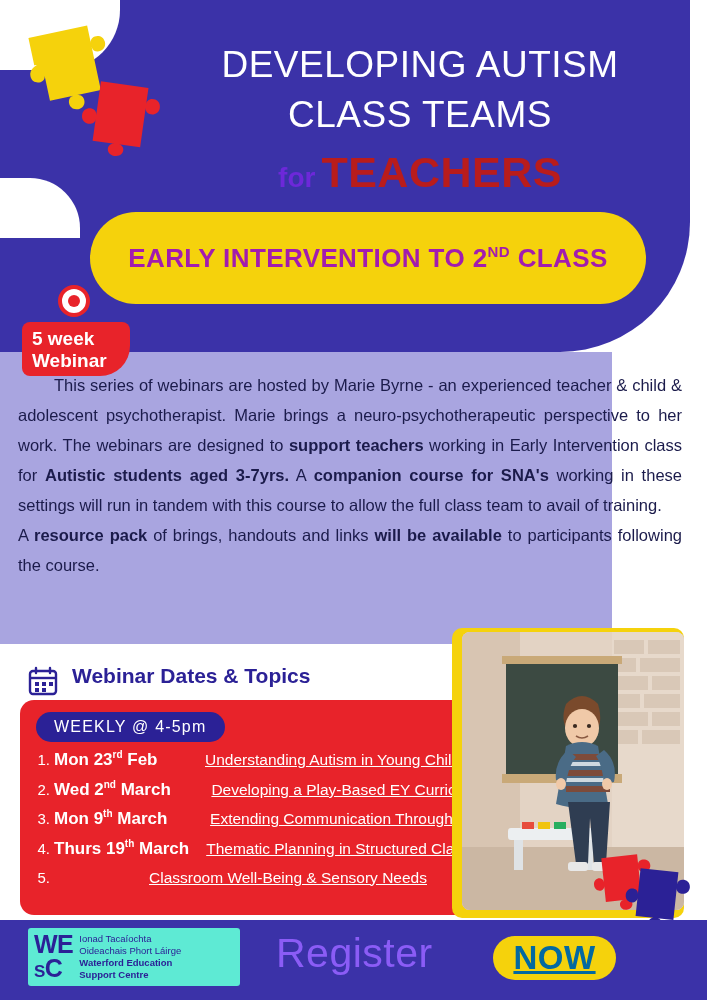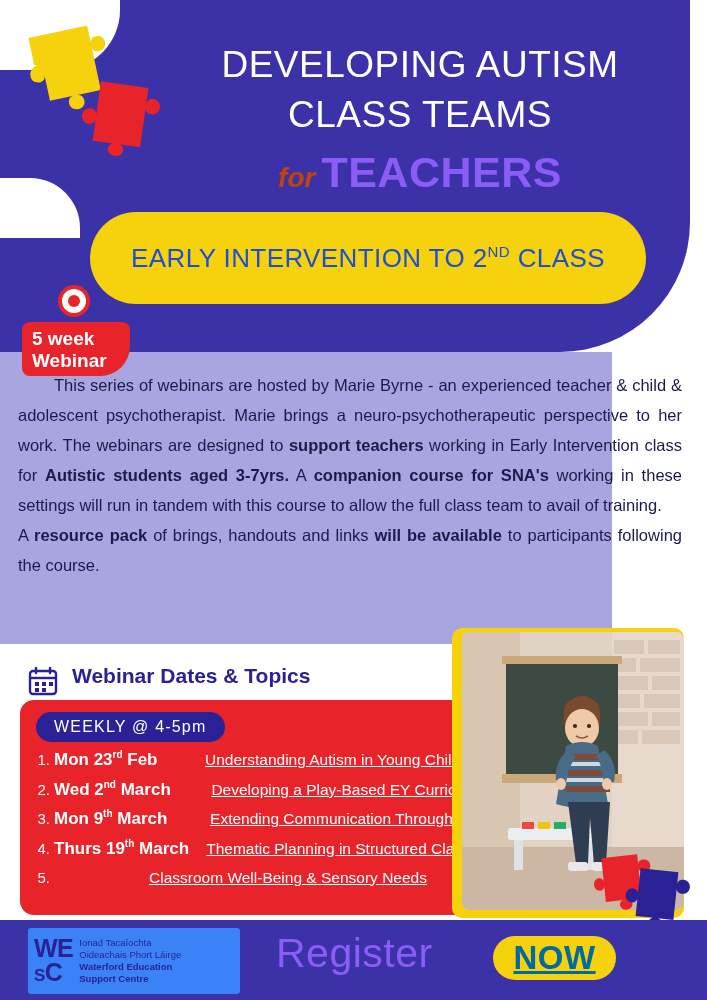--- a/index.html
+++ b/index.html
@@ -74,51 +74,50 @@
   }
   .title-for-row {
     position: absolute;
     left: 150px;
     top: 148px;
     width: 540px;
     text-align: center;
     white-space: nowrap;
   }
   .title-for {
-    color: #c2410c;
+    color: #6d28d9;
     font-size: 28px;
-    font-style: italic;
     font-weight: bold;
     vertical-align: baseline;
     margin-right: 6px;
   }
   .title-teachers {
-    color: #8b5cf6;
+    color: #b91c1c;
     font-size: 43px;
     font-weight: bold;
     letter-spacing: 0.5px;
     text-align: center;
   }
 
   .yellow-band {
     position: absolute;
     left: 90px;
     top: 212px;
     width: 556px;
     height: 92px;
     background: #f5d20c;
     border-radius: 46px;
     display: flex;
     align-items: center;
     justify-content: center;
   }
   .yellow-band-text {
-    color: #1d4ed8;
+    color: #a21caf;
     font-size: 26px;
-    font-weight: normal;
+    font-weight: bold;
     letter-spacing: 0.4px;
     white-space: nowrap;
   }
   .yellow-band-text sup {
     font-size: 15px;
     vertical-align: super;
   }
 
   
   .target-icon {
@@ -317,22 +316,22 @@
     top: 920px;
     width: 707px;
     height: 80px;
     background: #3b32a8;
   }
   .footer-logo-box {
     position: absolute;
     left: 28px;
     top: 928px;
     width: 212px;
-    height: 66px;
-    background: #3b82f6;
+    height: 58px;
+    background: #5eead4;
     border-radius: 3px;
     display: flex;
     align-items: center;
     padding-left: 6px;
     box-sizing: border-box;
   }
   .wesc-letters {
     color: #2b2196;
     font-size: 25px;
     font-weight: bold;

